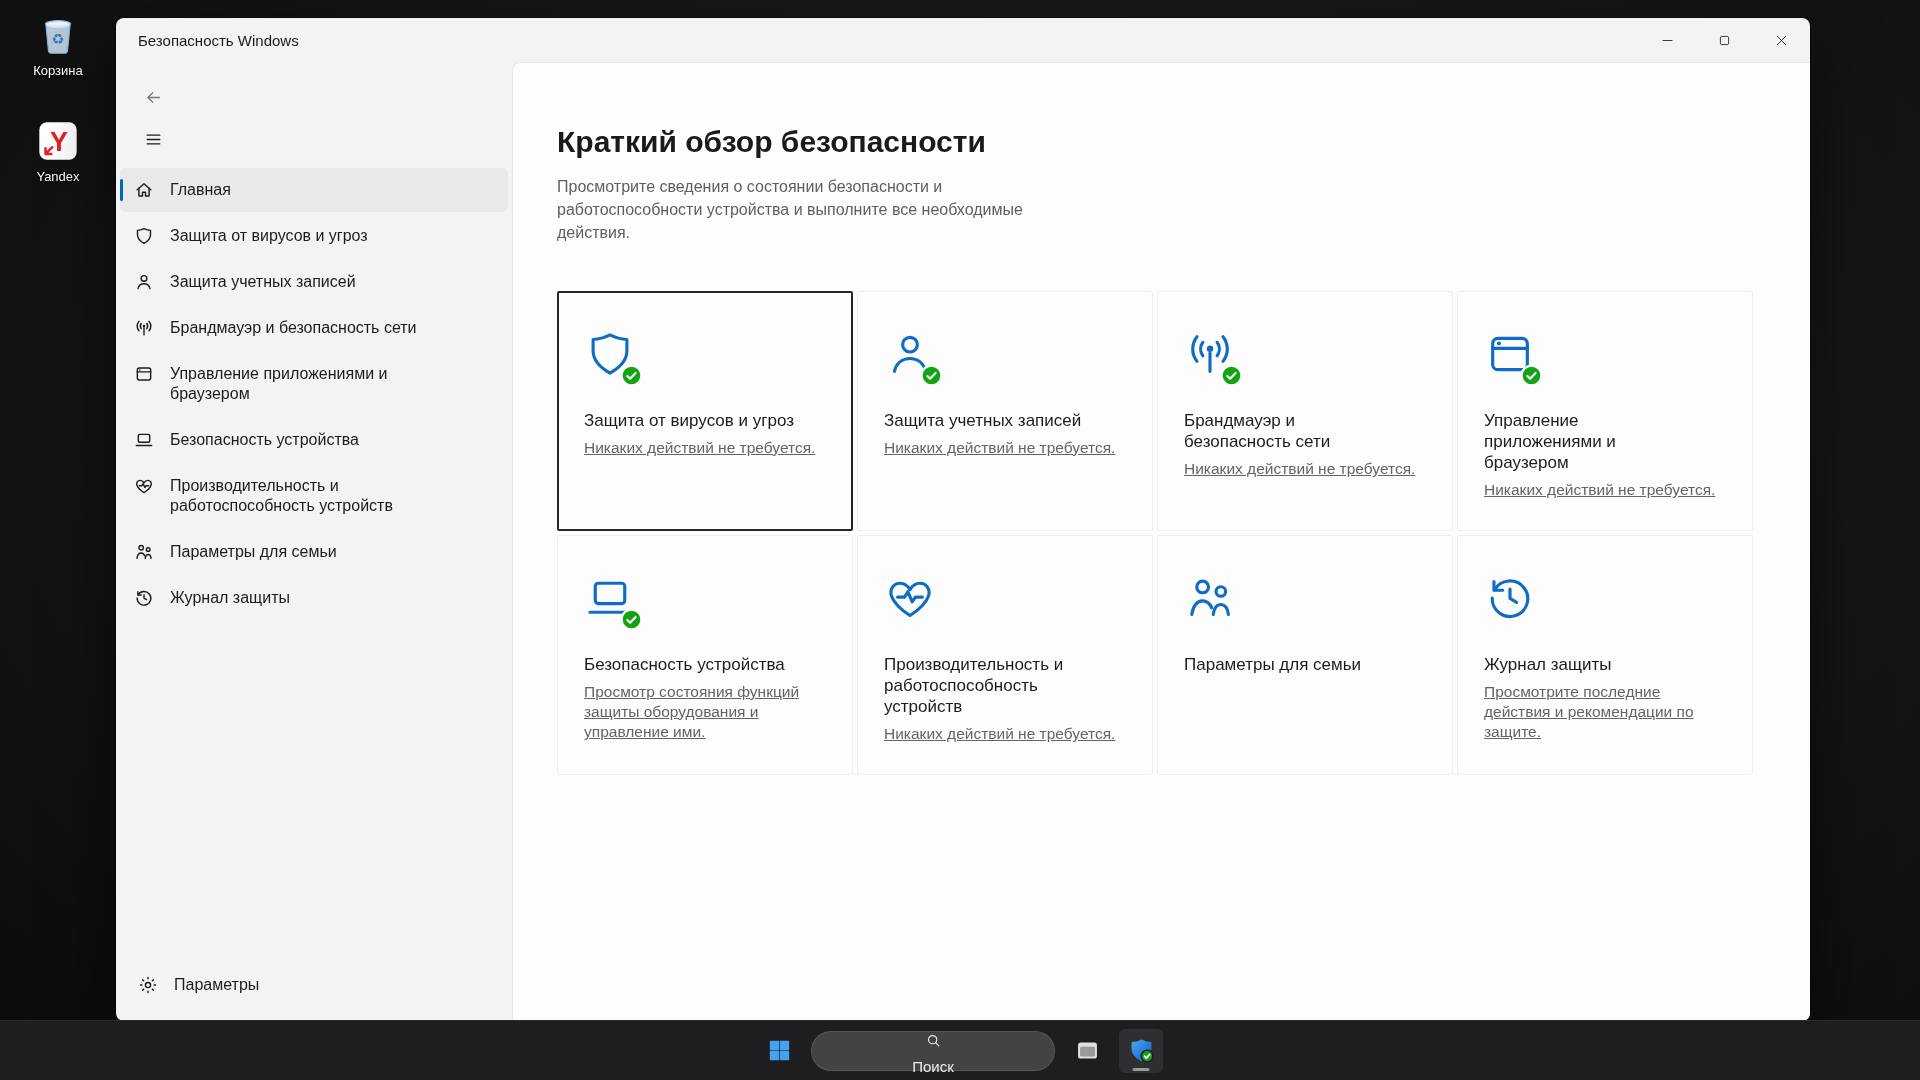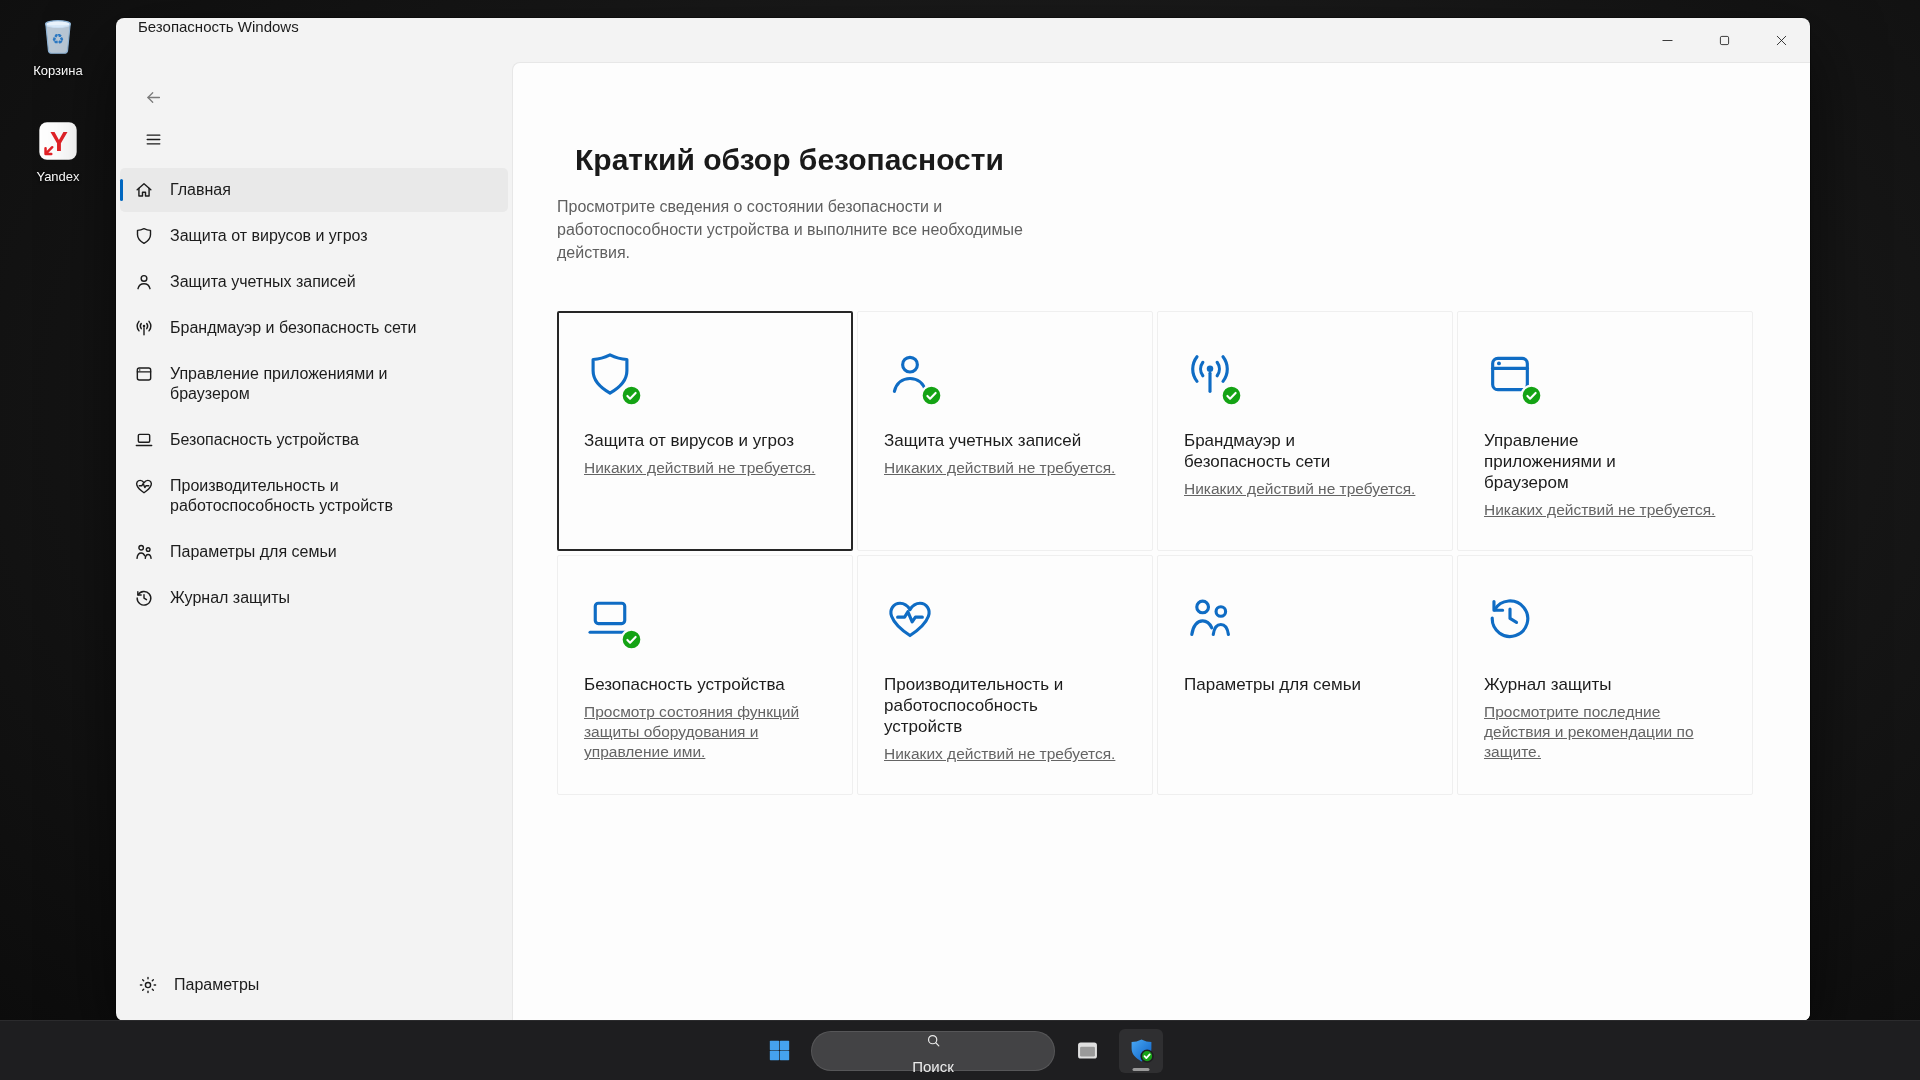--- a/index.html
+++ b/index.html
@@ -16,21 +16,21 @@
   .desktop-icons{position:absolute;top:12px;left:12px;display:flex;flex-direction:column;gap:40px;z-index:2;}
   .desktop-icon{width:92px;display:flex;flex-direction:column;align-items:center;gap:5px;}
   .di-img{width:46px;height:46px;display:block;}
   .di-label{font-size:13px;color:#fff;text-shadow:0 1px 3px rgba(0,0,0,.95);text-align:center;}
 
   
   .window{position:absolute;left:116px;top:18px;width:1694px;height:1003px;
     background:#f3f3f3;border-radius:8px;overflow:hidden;z-index:3;
     box-shadow:0 26px 70px rgba(0,0,0,.6),0 0 0 1px rgba(0,0,0,.3);
     display:flex;flex-direction:column;}
-  .titlebar{height:44px;flex:none;display:flex;align-items:flex-start;}
+  .titlebar{height:44px;flex:none;display:flex;align-items:center;}
   .tb-title{font-size:15px;color:#1b1b1b;padding-left:22px;flex:1;}
   .win-controls{display:flex;height:100%;}
   .ctrl{width:57px;height:44px;display:flex;align-items:center;justify-content:center;background:none;border:none;padding:0;}
   .ctrl span{width:17px;height:17px;display:block;}
 
   .win-body{flex:1;display:flex;min-height:0;}
 
   
   .sidebar{width:396px;flex:none;position:relative;padding-top:14px;box-sizing:border-box;}
   .nav-btn{width:34px;height:34px;display:flex;align-items:center;justify-content:center;
@@ -45,21 +45,21 @@
   .side-item.selected::before{content:"";position:absolute;left:0;top:50%;transform:translateY(-50%);
     width:3px;height:22px;border-radius:2px;background:var(--accent);}
   .side-icon{width:20px;height:20px;flex:none;color:#1c1c1c;}
   .side-label{max-width:280px;}
   .settings-item{position:absolute;bottom:12px;left:4px;right:4px;}
 
   
   .content{flex:1;background:#fdfdfd;border-top-left-radius:8px;
     border-left:1px solid #e7e7e7;border-top:1px solid #e7e7e7;
     padding:62px 40px 0 44px;box-sizing:border-box;overflow:hidden;}
-  .page-title{margin:18px;font-size:30px;font-weight:600;color:#1a1a1a;}
+  .page-title{margin:0;font-size:30px;font-weight:600;color:#1a1a1a;}
   .page-subtitle{margin:16px 0 0;max-width:486px;font-size:16px;line-height:1.45;color:#5f5f5f;}
   .cards{display:grid;grid-template-columns:repeat(4,296px);grid-auto-rows:240px;gap:4px;margin-top:46px;}
   .card{background:#fdfdfd;border:1px solid #efefef;border-radius:2px;
     padding:36px 24px 0 26px;box-sizing:border-box;}
   .card.focused{border:2px solid #262626;padding:35px 23px 0 25px;}
   .icon-wrap{position:relative;width:52px;height:52px;display:block;color:var(--icon-blue);}
   .badge{position:absolute;right:-7px;bottom:-7px;width:23px;height:23px;display:block;}
   .badge svg{width:100%;height:100%;display:block;}
   .card-title{margin-top:30px;font-size:17px;color:#1c1c1c;max-width:212px;line-height:1.25;}
   .card-desc{margin-top:7px;font-size:15.5px;color:#646464;max-width:240px;line-height:1.3;text-decoration:underline;}

